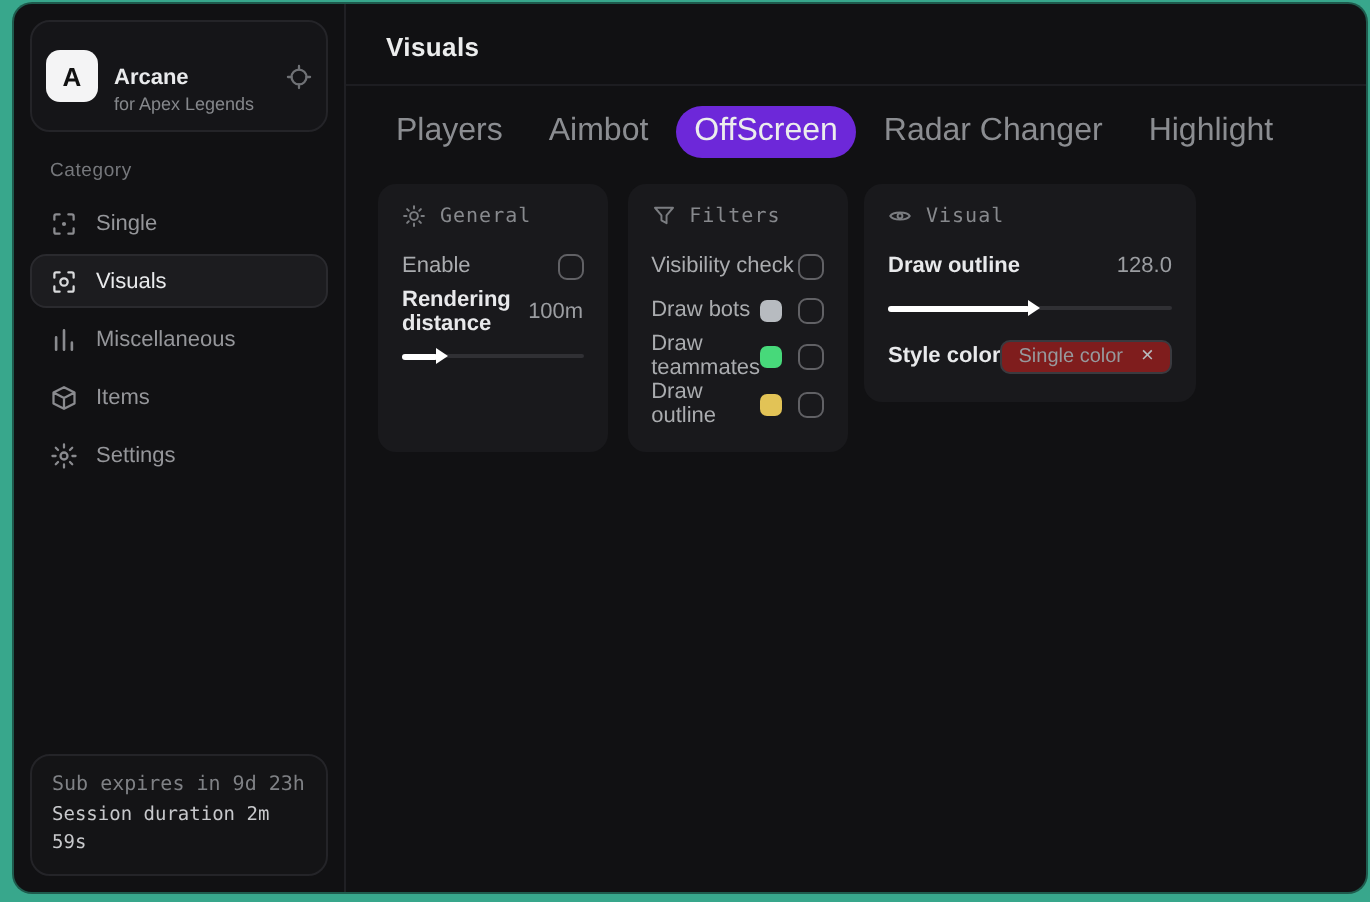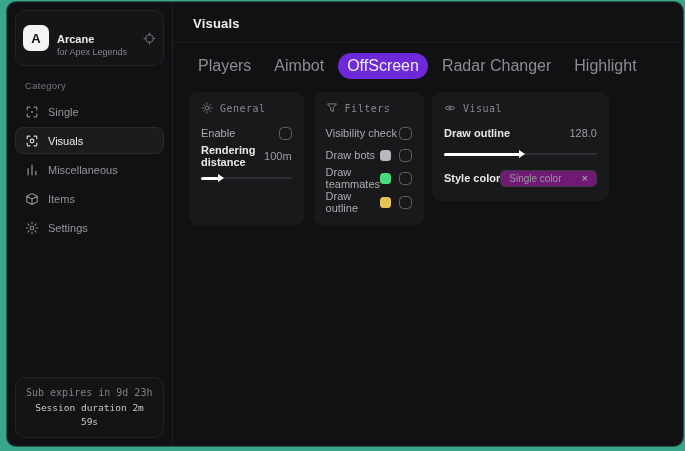--- a/index.html
+++ b/index.html
@@ -24,21 +24,21 @@
   .cat-label { color:#75777b; font-size:9.5px; margin:14px 10px 7px; letter-spacing:.3px; }
   .nav { display:flex; flex-direction:column; gap:2px; }
   .nav-item { display:flex; align-items:center; gap:9px; height:27px; padding:0 9px; border-radius:8px; color:#95969a; font-size:11px; border:1px solid transparent; cursor:default; }
   .nav-item .icon { display:flex; color:#8a8b8f; }
   .nav-item.active { background:#1c1c1f; border-color:#2a2a2e; color:#e9eaec; }
   .nav-item.active .icon { color:#d8d9db; }
 
   .sidebar-spacer { flex:1; }
   .foot-card { background:#141416; border:1px solid #242428; border-radius:10px; padding:7px 10px; font-family:"DejaVu Sans Mono", monospace; }
   .foot-line1 { color:#7f8185; font-size:10px; line-height:1.55; }
-  .foot-line2 { color:#c7c8cb; font-size:9.5px; line-height:1.55;text-align:center; }
+  .foot-line2 { color:#c7c8cb; font-size:9.5px; line-height:1.55; }
 
   
   .main { flex:1; display:flex; flex-direction:column; min-width:0; }
   .main-header { padding:14px 20px 11px; border-bottom:1px solid #1d1d21; }
   .main-title { color:#eceded; font-size:13px; font-weight:bold; letter-spacing:.2px; }
   .tabs { display:flex; align-items:center; gap:5px; padding:10px 16px 0; }
   .tab { color:#8b8d91; font-size:16px; padding:4px 9px; border-radius:999px; cursor:default; white-space:nowrap; }
   .tab.active { background:#6d28d9; color:#eceded; }
 
   .content { display:flex; gap:8px; padding:13px 16px; align-items:flex-start; }
@@ -56,21 +56,21 @@
   .checkbox { width:13px; height:13px; border:1.3px solid #616165; border-radius:4.5px; background:transparent; flex:0 0 13px; }
   .ctrl-group { display:flex; align-items:center; gap:8px; }
   .swatch { width:11px; height:11px; border-radius:3.5px; }
 
   .slider { position:relative; height:10px; margin-top:5px; }
   .slider-track { position:absolute; left:0; right:0; top:50%; height:2px; margin-top:-1px; background:#303034; border-radius:2px; }
   .slider-fill { position:absolute; left:0; top:50%; height:3px; margin-top:-1.5px; background:#fff; border-radius:2px; }
   .slider-fill::after { content:""; position:absolute; right:-5px; top:50%; transform:translateY(-50%);
     border-left:6px solid #fff; border-top:4px solid transparent; border-bottom:4px solid transparent; }
 
-  .pill { display:inline-flex; align-items:center; gap:20px; background:#701a75; border:1px solid #3a3a3f; border-radius:5px; padding:2px 8px; }
+  .pill { display:inline-flex; align-items:center; gap:9px; background:#7f1d1d; border:1px solid #3a3a3f; border-radius:5px; padding:2px 8px; }
   .pill-text { color:#97999d; font-size:10px; }
   .pill-x { color:#b8babd; font-size:11px; line-height:1; }
 
   svg { display:block; }
 </style>
 </head>
 <body>
 
 <div class="window">
 

